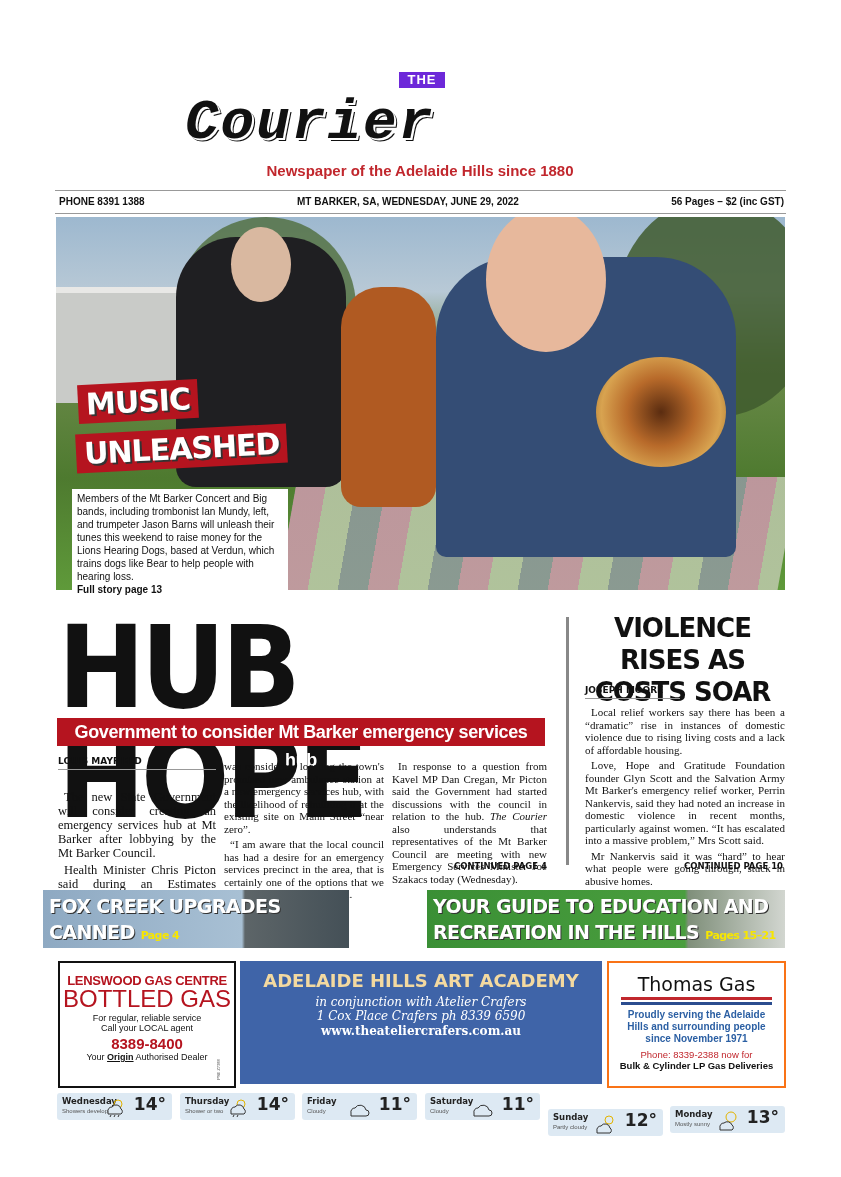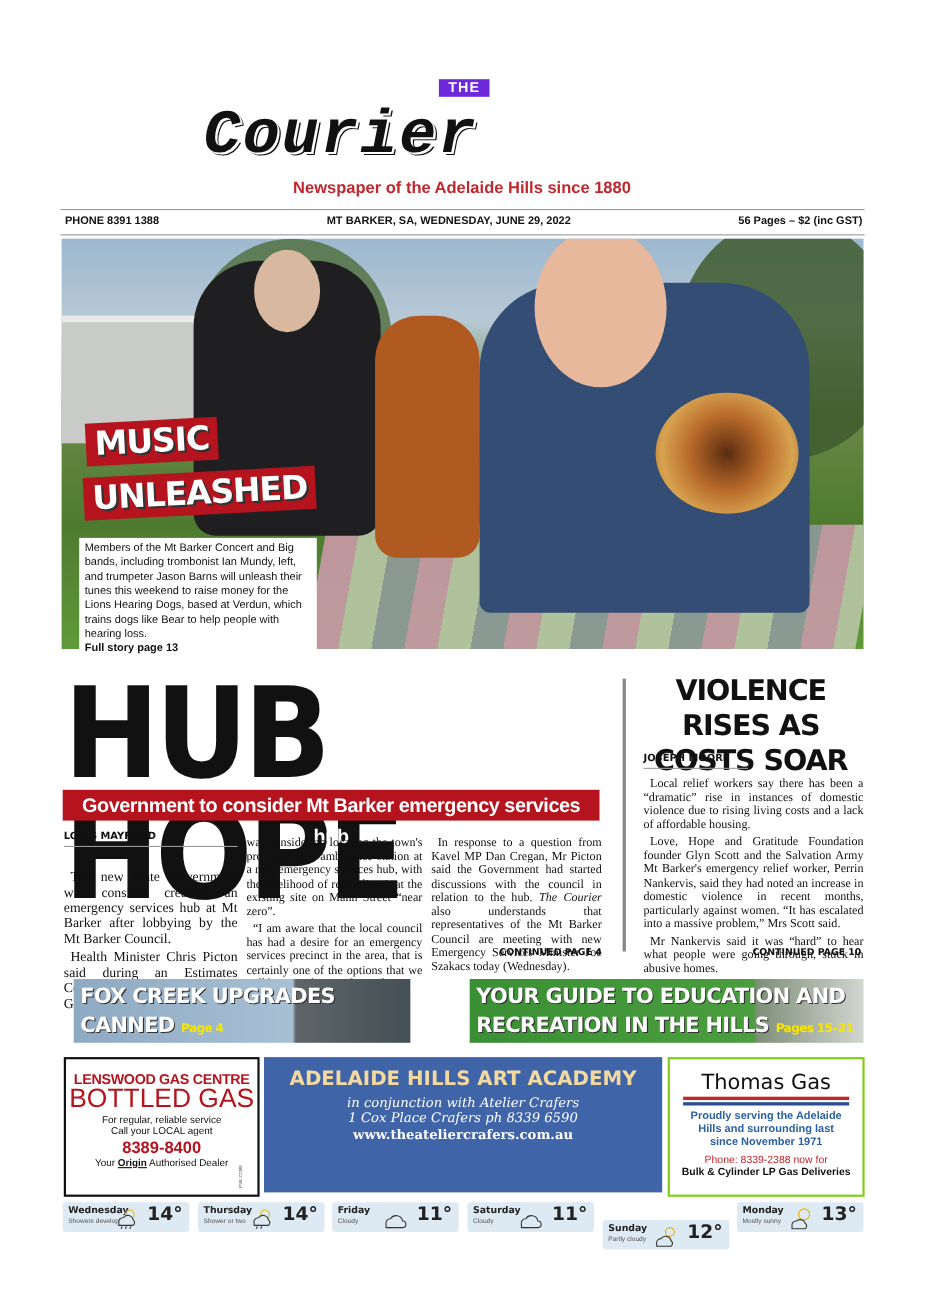--- a/index.html
+++ b/index.html
@@ -31,28 +31,28 @@
   .hub-head{left:58px;top:612px;width:490px;height:100px;font-family:"DejaVu Sans",sans-serif;font-weight:bold;font-size:104px;line-height:100px;letter-spacing:-4px;transform:scaleY(1.1);transform-origin:top left;color:#111;}
   .subhead{left:57px;top:718px;width:488px;height:28px;background:#b5141f;color:#fff;font-weight:bold;font-size:18px;line-height:28px;text-align:center;letter-spacing:-.4px;}
   .byline{font-family:"DejaVu Sans",sans-serif;font-size:9px;font-weight:bold;border-bottom:1px solid #999;padding-bottom:3px;}
   .body-text{font-family:"Liberation Serif",serif;font-size:11px;line-height:12.5px;text-align:justify;}
   .body-text p{margin:0 0 3px 0;text-indent:6px;}
   .cont{font-family:"DejaVu Sans",sans-serif;font-weight:bold;font-size:8.5px;text-align:right;}
   .vdivider{left:566px;top:617px;width:3px;height:248px;background:#888;}
   .violence-head{left:580px;top:612px;width:205px;font-family:"DejaVu Sans",sans-serif;font-weight:bold;font-size:26px;line-height:32px;text-align:center;letter-spacing:-1px;}
   
   .promo{height:58px;top:890px;overflow:hidden;}
-  .promo1{left:67px;width:306px;background:linear-gradient(90deg,#8ea9c2 0%,#a8c0d4 65%,#5d6568 66%,#445057 100%);}
+  .promo1{left:43px;width:306px;background:linear-gradient(90deg,#8ea9c2 0%,#a8c0d4 65%,#5d6568 66%,#445057 100%);}
   .promo2{left:427px;width:358px;background:linear-gradient(90deg,#3a8f35 0%,#4a9e3e 72%,#7f8f7a 73%,#d2d6d0 100%);}
   .promo-text{position:absolute;left:6px;top:3px;font-family:"DejaVu Sans",sans-serif;font-weight:bold;color:#fff;font-size:19px;line-height:26px;letter-spacing:-.6px;text-shadow:1px 1px 0 #333;}
   .promo-page{color:#f7e600;font-size:11px;text-shadow:none;}
   
   .ad1{left:58px;top:961px;width:174px;height:123px;border:2px solid #111;text-align:center;}
   .ad2{left:240px;top:961px;width:362px;height:123px;background:#3f64a8;text-align:center;}
-  .ad3{left:607px;top:961px;width:175px;height:123px;border:2px solid #84cc16;text-align:center;}
+  .ad3{left:607px;top:961px;width:175px;height:123px;border:2px solid #f97316;text-align:center;}
   
   .weather{top:1093px;height:27px;background:#dde9f3;border-radius:3px;}
   .w-day{position:absolute;left:5px;top:3px;font-family:"DejaVu Sans",sans-serif;font-weight:bold;font-size:8.5px;color:#222;}
   .w-desc{position:absolute;left:5px;top:15px;font-size:6px;color:#555;}
   .w-temp{position:absolute;right:6px;top:1px;font-family:"DejaVu Sans",sans-serif;font-weight:bold;font-size:17px;color:#222;}
   .w-icon{position:absolute;right:44px;top:3px;width:26px;height:22px;}
 </style>
 </head>
 <body>
 
@@ -145,21 +145,21 @@
   <div style="color:#fff;font-family:'DejaVu Serif',serif;font-style:italic;font-size:12px;margin-top:4px;">in conjunction with Atelier Crafers</div>
   <div style="color:#fff;font-family:'DejaVu Serif',serif;font-style:italic;font-size:12px;">1 Cox Place Crafers  ph 8339 6590</div>
   <div style="color:#fff;font-family:'DejaVu Serif',serif;font-weight:bold;font-size:12px;margin-top:1px;">www.theateliercrafers.com.au</div>
 </div>
 
 <div class="abs ad3">
   <div style="font-family:'DejaVu Sans',sans-serif;font-size:19px;margin-top:10px;">Thomas Gas</div>
   <div style="margin:2px 12px 0;height:3px;background:#c1272d;"></div>
   <div style="margin:2px 12px 4px;height:3px;background:#2b4d8f;"></div>
   <div style="color:#2b5fa3;font-weight:bold;font-size:10px;line-height:12px;">Proudly serving the Adelaide</div>
-  <div style="color:#2b5fa3;font-weight:bold;font-size:10px;line-height:12px;">Hills and surrounding last</div>
+  <div style="color:#2b5fa3;font-weight:bold;font-size:10px;line-height:12px;">Hills and surrounding people</div>
   <div style="color:#2b5fa3;font-weight:bold;font-size:10px;line-height:12px;">since November 1971</div>
   <div style="color:#c1272d;font-size:9.5px;margin-top:4px;">Phone: 8339-2388 now for</div>
   <div style="font-size:9.5px;font-weight:bold;">Bulk &amp; Cylinder LP Gas Deliveries</div>
 </div>
 
 <div class="abs weather" style="left:57px;width:115px;">
   <div class="w-day">Wednesday</div>
     <div class="w-desc">Showers developing</div>
   <svg class="w-icon" viewBox="0 0 26 22">
       <circle cx="16" cy="8" r="4" fill="none" stroke="#e3b400"></circle>
@@ -196,21 +196,21 @@
 </div>
 <div class="abs weather" style="left:548px;width:115px;margin-top:16px;">
   <div class="w-day">Sunday</div>
     <div class="w-desc">Partly cloudy</div>
   <svg class="w-icon" viewBox="0 0 26 22">
       <circle cx="16" cy="8" r="4" fill="none" stroke="#e3b400"></circle>
       <path d="M4 19a4 4 0 0 1 4-5a5 5 0 0 1 9 2a3 3 0 0 1 0 5H4z" fill="#dde9f3" stroke="#333"></path>
     </svg>
   <div class="w-temp">12°</div>
 </div>
-<div class="abs weather" style="left:670px;width:115px;">
+<div class="abs weather" style="left:670px;width:115px;margin-top:13px;">
   <div class="w-day">Monday</div>
     <div class="w-desc">Mostly sunny</div>
   <svg class="w-icon" viewBox="0 0 26 22">
       <circle cx="16" cy="8" r="5" fill="none" stroke="#e3b400"></circle>
       <path d="M5 19a4 4 0 0 1 4-5a5 5 0 0 1 8 2a3 3 0 0 1 0 5H5z" fill="#dde9f3" stroke="#333"></path>
     </svg>
   <div class="w-temp">13°</div>
 </div>
 
 </body></html>

